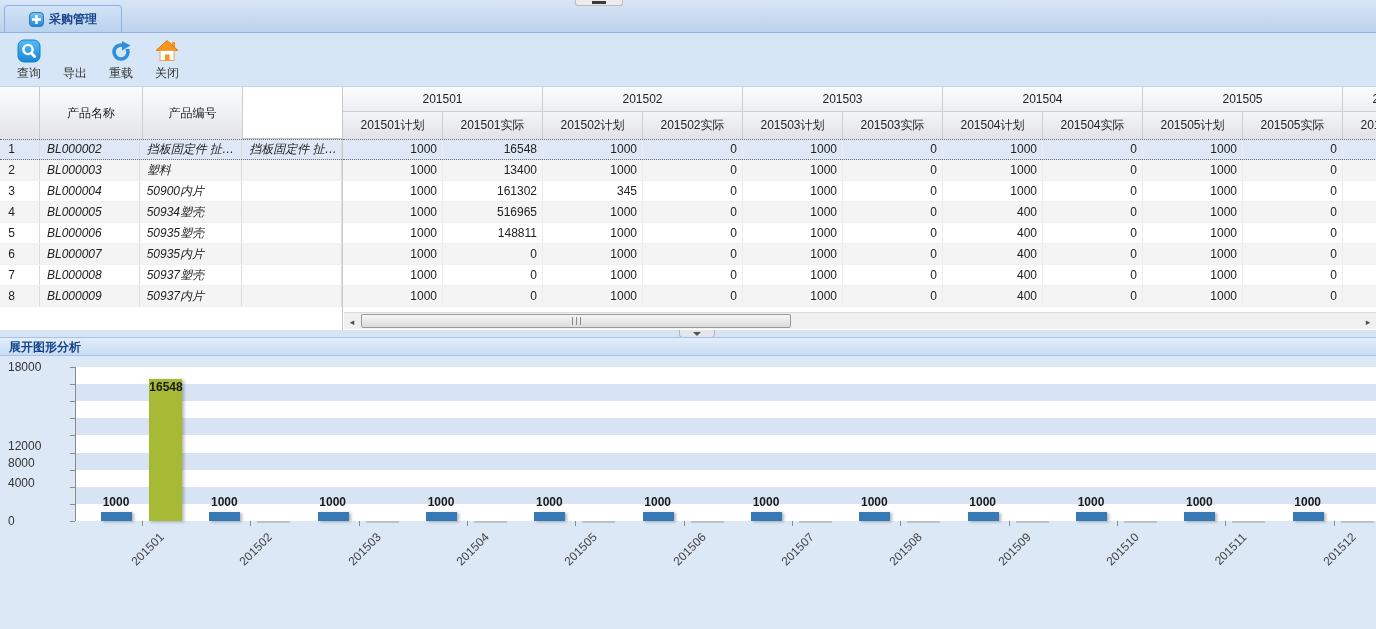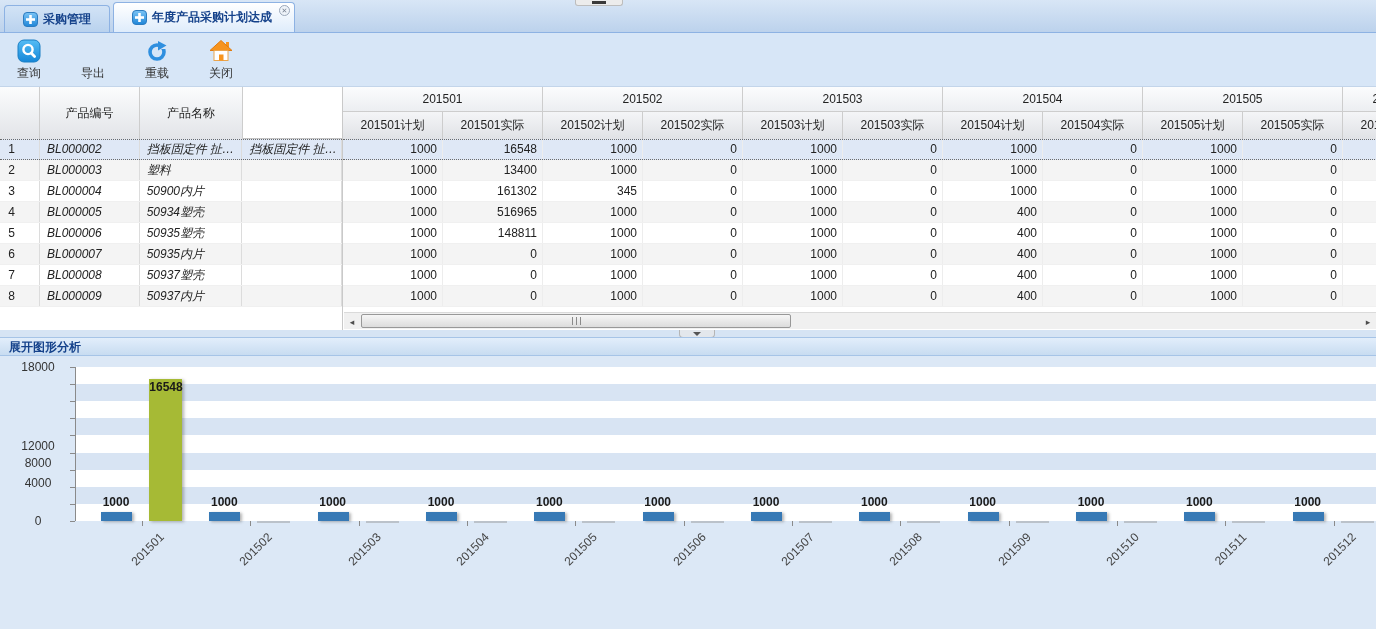--- a/index.html
+++ b/index.html
@@ -4,32 +4,32 @@
 <style>
   * { box-sizing: border-box; margin:0; padding:0; }
   html,body { width:1376px; height:629px; overflow:hidden; }
   body { position:relative; font-family:"Liberation Sans","DejaVu Sans",sans-serif; font-size:12px; color:#222; background:#dce8f6; }
 
   
   .tabbar { position:absolute; left:0; top:0; width:1376px; height:33px;
     background:linear-gradient(#d8e6f6,#bcd2ec); border-bottom:1px solid #8db2e3;
     display:flex; align-items:flex-end; padding-left:4px; }
   .tab { position:relative; display:flex; align-items:center; gap:5px; height:27px; margin-right:3px;
-    padding:0 18px; border:1px solid #8db2e3; border-bottom:none; border-radius:4px 4px 0 0;
+    padding:0 24px; border:1px solid #8db2e3; border-bottom:none; border-radius:4px 4px 0 0;
     background:linear-gradient(#d2e3f6,#b9d2ee); color:#15428b; font-weight:bold; cursor:pointer; }
   .tab.active { height:30px; padding-right:22px; background:linear-gradient(#ffffff,#deecfb); }
   .tab-close { position:absolute; top:2px; right:4px; width:11px; height:11px; border-radius:50%;
     border:1px solid #9aa7ba; background:#eef3f9; color:#7a8594; font-size:7px; line-height:9px; text-align:center; }
   .top-collapse { position:absolute; left:575px; top:0; width:48px; height:6px; background:#ececec;
     border:1px solid #bdbdbd; border-top:none; border-radius:0 0 3px 3px; z-index:5; }
   .top-collapse i { display:block; width:14px; height:3px; background:#3a3a3a; margin:1px auto 0; }
 
   
   .toolbar { position:absolute; left:0; top:33px; width:1376px; height:54px; background:#d7e6f7;
-    border-bottom:1px solid #c3d5ea; display:flex; align-items:flex-start; padding:4px 0 8px 8px; gap:22px; }
+    border-bottom:1px solid #c3d5ea; display:flex; align-items:flex-start; padding:4px 0 8px 8px; gap:4px; }
   .tbtn { width:42px; display:flex; flex-direction:column; align-items:center; gap:1px; cursor:pointer; }
   .tbtn .ico { height:27px; display:flex; align-items:center; justify-content:center; }
   .tbtn .lbl { color:#333; }
 
   
   .grid { position:absolute; left:0; top:87px; width:1376px; height:243px; background:#fff; }
   .grid-fixed { position:absolute; left:0; top:0; width:343px; height:243px; border-right:1px solid #c9c9c9; }
   .grid-scroll { position:absolute; left:343px; top:0; width:1033px; height:225px; overflow:hidden; }
   .fh { display:flex; height:52px; border-bottom:1px solid #c2c2c2; }
   .fh .hcell { display:flex; align-items:center; justify-content:center; height:52px;
@@ -66,21 +66,21 @@
   .split-handle i { width:0; height:0; border-left:4px solid transparent; border-right:4px solid transparent; border-top:4px solid #555; }
 
   
   .chart-header { position:absolute; left:0; top:337px; width:1376px; height:19px;
     background:linear-gradient(#e2eefb,#c8dcf1); border-top:1px solid #a6c4e7; border-bottom:1px solid #a6c4e7;
     color:#15428b; font-weight:bold; line-height:18px; padding-left:9px; }
   .chart { position:absolute; left:0; top:356px; width:1376px; height:273px; background:#dce8f6; }
   .plot { position:absolute; left:75px; top:11px; width:1300px; height:154px;
     border-left:1px solid #8a8a8a; border-bottom:1px solid #8a8a8a; }
   .band { position:absolute; left:0; width:1300px; }
-  .ylab { position:absolute; width:60px; text-align:center; color:#333; }
+  .ylab { position:absolute; width:60px; text-align:left; color:#333; }
   .ytick { position:absolute; width:5px; height:1px; background:#8a8a8a; }
   .bar-plan { position:absolute; width:31px; box-shadow:2px 1px 3px rgba(90,90,90,.45); }
   .bar-act { position:absolute; width:33px; box-shadow:2px 1px 3px rgba(90,90,90,.45); }
   .bar-zero { position:absolute; width:33px; height:2px; background:#a9adb2; opacity:.65; }
   .blab { position:absolute; text-align:center; font-weight:bold; color:#1a1a1a; font-size:12px; }
   .xtick { position:absolute; width:1px; height:5px; background:#8a8a8a; }
   .xlab { position:absolute; width:100px; height:15px; text-align:center; color:#444;
     transform:rotate(-45deg); white-space:nowrap; }
   .legend { position:absolute; left:50%; transform:translateX(-50%); top:235px; background:#fff;
     border:1px solid #999; box-shadow:0 1px 3px rgba(0,0,0,.25); padding:5px 14px; display:flex; gap:20px; align-items:center; }
@@ -101,35 +101,20 @@
           <linearGradient id="gb1" x1="0" y1="0" x2="0" y2="1">
             <stop offset="0" stop-color="#7cc4f5"></stop>
             <stop offset="1" stop-color="#1f86d8"></stop>
           </linearGradient>
         </defs>
       <rect x="0.5" y="0.5" width="14" height="14" rx="3.5" fill="url(#gb1)" stroke="#2d7cc0"></rect>
       <rect x="6.2" y="3" width="2.6" height="9" fill="#fff"></rect>
         <rect x="3" y="6.2" width="9" height="2.6" fill="#fff"></rect>
     </svg>
     <span>采购管理</span>
-  </div>
-  <div class="tab active">
-    <svg width="15" height="15" viewBox="0 0 15 15">
-      <defs>
-          <linearGradient id="gb2" x1="0" y1="0" x2="0" y2="1">
-            <stop offset="0" stop-color="#7cc4f5"></stop>
-            <stop offset="1" stop-color="#1f86d8"></stop>
-          </linearGradient>
-        </defs>
-      <rect x="0.5" y="0.5" width="14" height="14" rx="3.5" fill="url(#gb2)" stroke="#2d7cc0"></rect>
-      <rect x="6.2" y="3" width="2.6" height="9" fill="#fff"></rect>
-        <rect x="3" y="6.2" width="9" height="2.6" fill="#fff"></rect>
-    </svg>
-    <span>年度产品采购计划达成</span>
-    <span class="tab-close">✕</span>
   </div>
 </div>
 
 <div class="toolbar">
   <div class="tbtn">
     <span class="ico">
       <svg width="24" height="24" viewBox="0 0 24 24">
         <defs>
             <linearGradient id="gq" x1="0" y1="0" x2="0" y2="1">
               <stop offset="0" stop-color="#56bdf5"></stop>
@@ -167,22 +152,22 @@
       </svg>
     </span>
     <span class="lbl">关闭</span>
   </div>
 </div>
 
 <div class="grid">
   <div class="grid-fixed">
     <div class="fh">
       <div class="hcell c0"></div>
+      <div class="hcell c2">产品名称</div>
       <div class="hcell c1">产品编号</div>
-      <div class="hcell c2">产品名称</div>
     </div>
     <div id="fbody">
         <div class="row sel">
           <div class="fcell num c0">1</div>
           <div class="fcell txt c1">BL000002</div>
           <div class="fcell txt c2">挡板固定件 扯…</div>
           <div class="fcell txt c3">挡板固定件 扯…</div>
         </div>
         <div class="row alt">
           <div class="fcell num c0">2</div>

